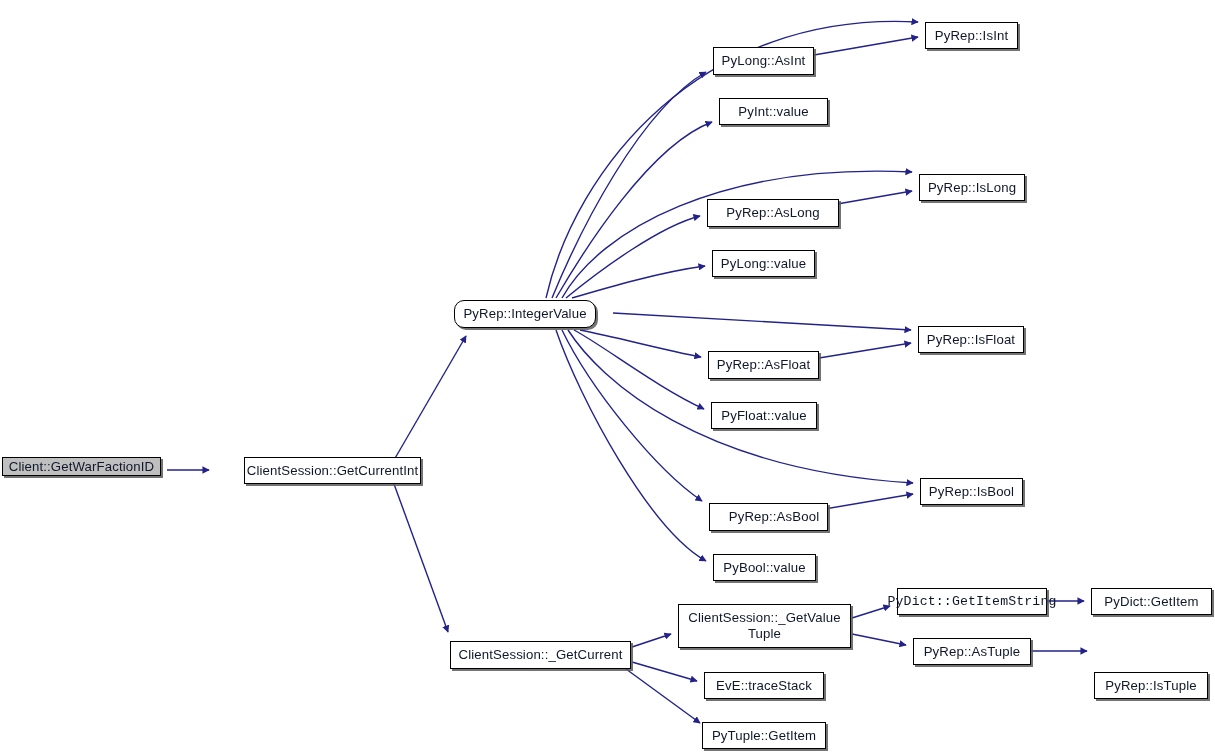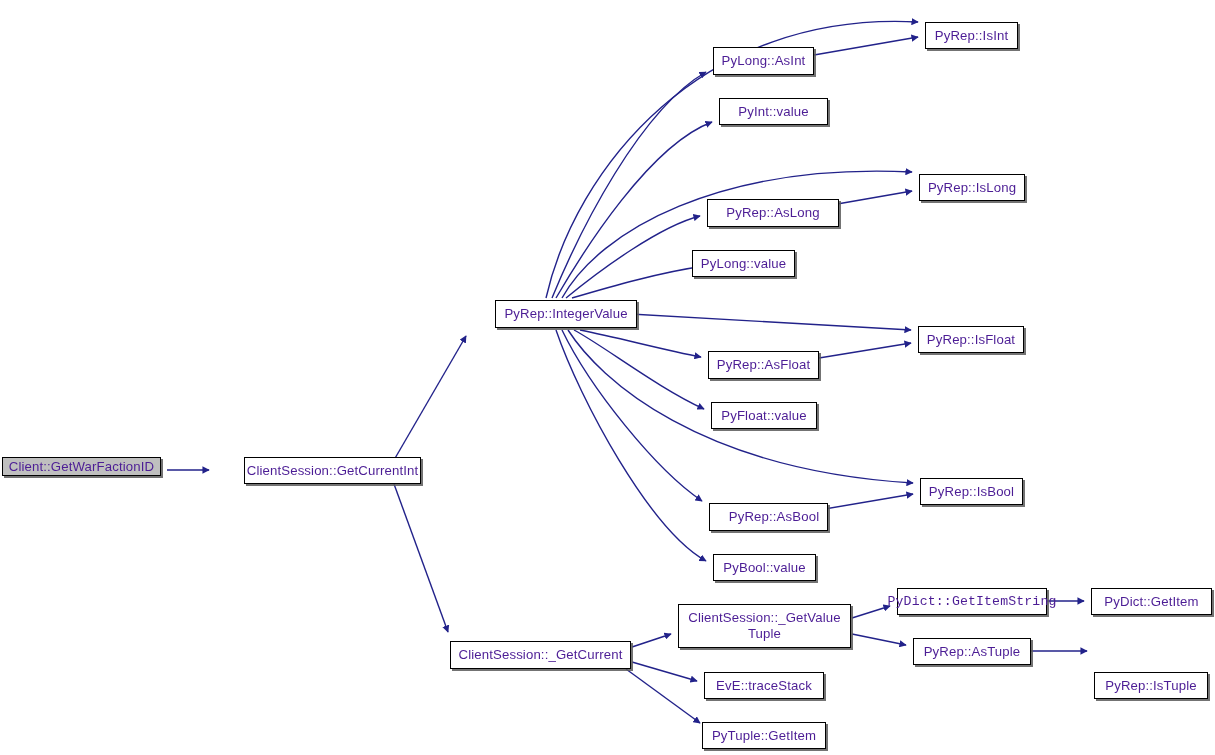--- a/index.html
+++ b/index.html
@@ -21,21 +21,21 @@
     left: 0;
     top: 0;
     width: 1215px;
     height: 755px;
   }
   .node {
     position: absolute;
     box-sizing: border-box;
     border: 1px solid #000000;
     background: #ffffff;
-    color: #4c1d95;
+    color: #0f172a;
     font-size: 13.2px;
     line-height: 1.18;
     display: flex;
     align-items: center;
     justify-content: center;
     text-align: center;
     white-space: pre;
     letter-spacing: 0.01em;
     box-shadow: 2px 2px 0 0 rgba(90,90,90,0.85);
     z-index: 5;
@@ -83,26 +83,26 @@
         <path d="M626,669 L700,723" fill="none" stroke="#22228a" stroke-width="1.4" marker-end="url(#arrow)"></path>
         <path d="M852,618 L890,606" fill="none" stroke="#22228a" stroke-width="1.4" marker-end="url(#arrow)"></path>
         <path d="M852,634 L906,645" fill="none" stroke="#22228a" stroke-width="1.4" marker-end="url(#arrow)"></path>
         <path d="M1047,601 L1084,601" fill="none" stroke="#22228a" stroke-width="1.4" marker-end="url(#arrow)"></path>
         <path d="M1031,651 L1087,651" fill="none" stroke="#22228a" stroke-width="1.4" marker-end="url(#arrow)"></path>
       </g>
   </svg>
   <div id="nodes-group">
       <div class="node highlight" style="left: 2px; top: 457px; width: 159px; height: 19px;"><span class="label">Client::GetWarFactionID</span></div>
       <div class="node" style="left: 216px; top: 457px; width: 177px; height: 27px; margin-left: 28px;"><span class="label">ClientSession::GetCurrentInt</span></div>
-      <div class="node" style="left: 495px; top: 300px; width: 142px; height: 28px;"><span class="label">PyRep::IntegerValue</span></div>
+      <div class="node" style="left: 454px; top: 300px; width: 142px; height: 28px; border-radius: 10px;"><span class="label">PyRep::IntegerValue</span></div>
       <div class="node" style="left: 450px; top: 641px; width: 181px; height: 28px;"><span class="label">ClientSession::_GetCurrent</span></div>
       <div class="node" style="left: 713px; top: 47px; width: 101px; height: 28px;"><span class="label">PyLong::AsInt</span></div>
       <div class="node" style="left: 719px; top: 98px; width: 109px; height: 27px;"><span class="label">PyInt::value</span></div>
       <div class="node" style="left: 707px; top: 199px; width: 132px; height: 28px;"><span class="label">PyRep::AsLong</span></div>
-      <div class="node" style="left: 692px; top: 250px; width: 103px; height: 27px;"><span class="label">PyLong::value</span></div>
+      <div class="node" style="left: 712px; top: 250px; width: 103px; height: 27px;"><span class="label">PyLong::value</span></div>
       <div class="node" style="left: 708px; top: 351px; width: 111px; height: 28px;"><span class="label">PyRep::AsFloat</span></div>
       <div class="node" style="left: 711px; top: 402px; width: 106px; height: 27px;"><span class="label">PyFloat::value</span></div>
       <div class="node" style="left: 709px; top: 503px; width: 119px; height: 28px; padding-left: 11px;"><span class="label">PyRep::AsBool</span></div>
       <div class="node" style="left: 713px; top: 554px; width: 103px; height: 27px;"><span class="label">PyBool::value</span></div>
       <div class="node" style="left: 925px; top: 22px; width: 93px; height: 27px;"><span class="label">PyRep::IsInt</span></div>
       <div class="node" style="left: 919px; top: 174px; width: 106px; height: 27px;"><span class="label">PyRep::IsLong</span></div>
       <div class="node" style="left: 918px; top: 326px; width: 106px; height: 27px;"><span class="label">PyRep::IsFloat</span></div>
       <div class="node" style="left: 920px; top: 478px; width: 103px; height: 27px;"><span class="label">PyRep::IsBool</span></div>
       <div class="node" style="left: 678px; top: 604px; width: 173px; height: 44px;"><span class="label">ClientSession::_GetValue
 Tuple</span></div>

